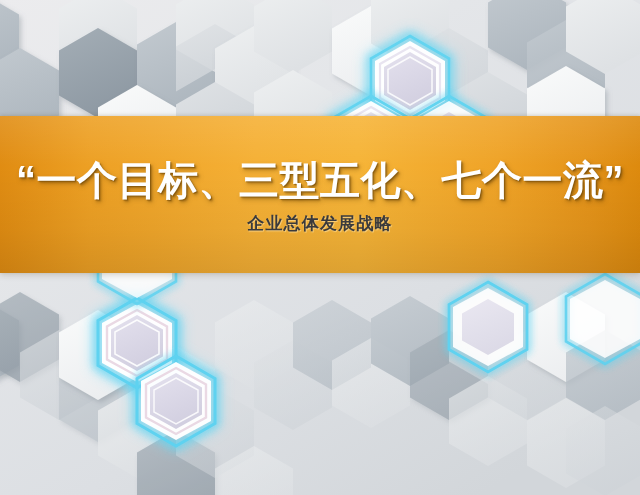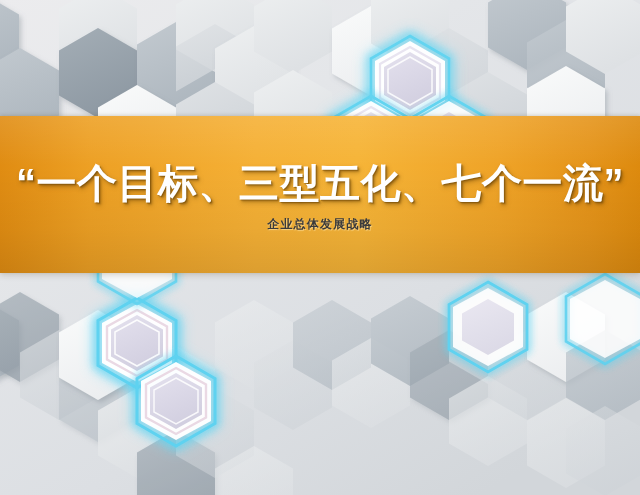--- a/index.html
+++ b/index.html
@@ -54,21 +54,21 @@
     text-shadow:
        1px 1px 0 rgba(120,78,10,0.55),
        2px 2px 2px rgba(110,70,8,0.45),
        2px 3px 5px rgba(100,62,6,0.35);
     margin: 0 0 14px 0;
     padding: 0;
   }
 
   #banner-subtitle {
     color: #3a3a3c;
-    font-size: 12px;
+    font-size: 17px;
     font-weight: bold;
     letter-spacing: 1.2px;
     line-height: 1.1;
     white-space: nowrap;
     text-shadow:
       1px 1px 0 rgba(255,221,150,0.55),
       0 1px 2px rgba(255,230,170,0.35);
     margin: 0;
     padding: 0;
   }

